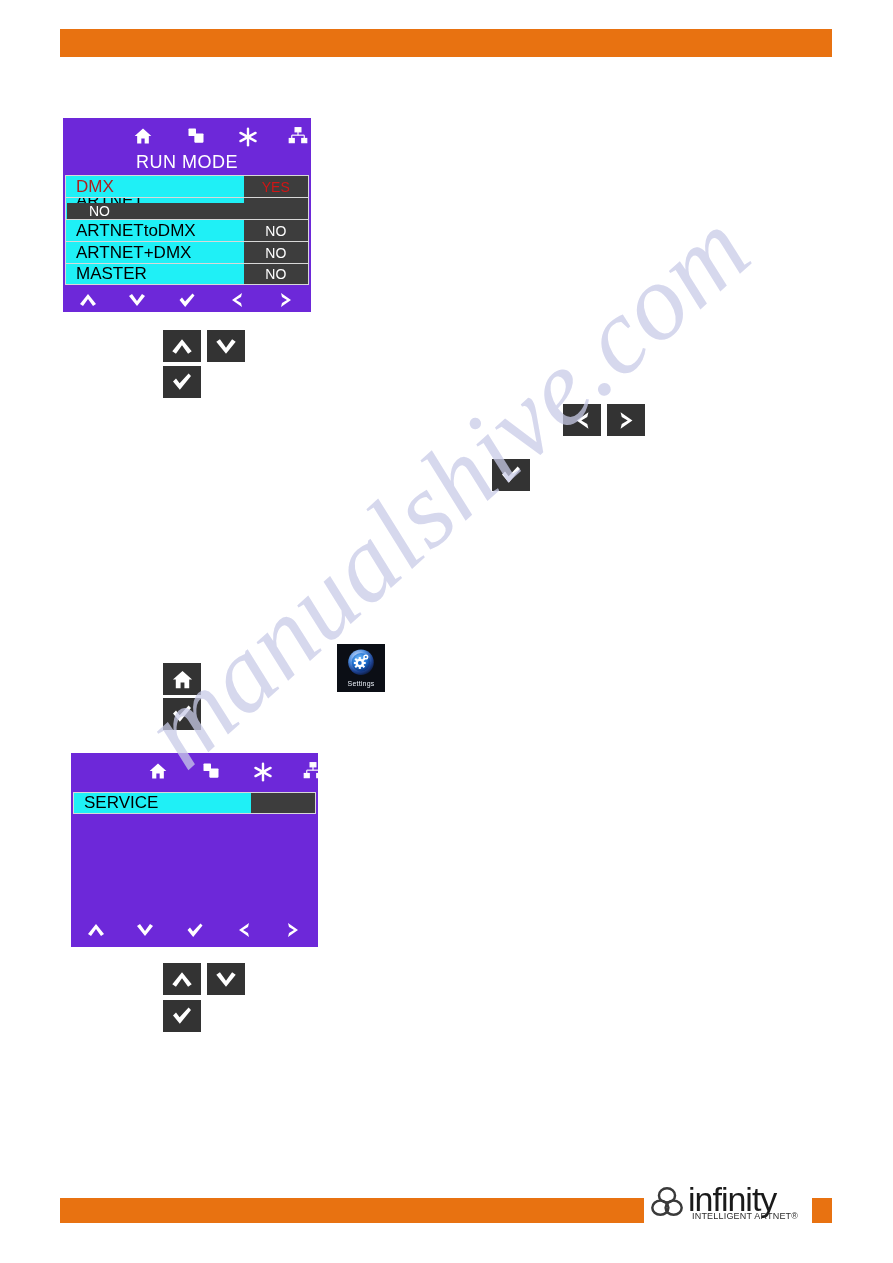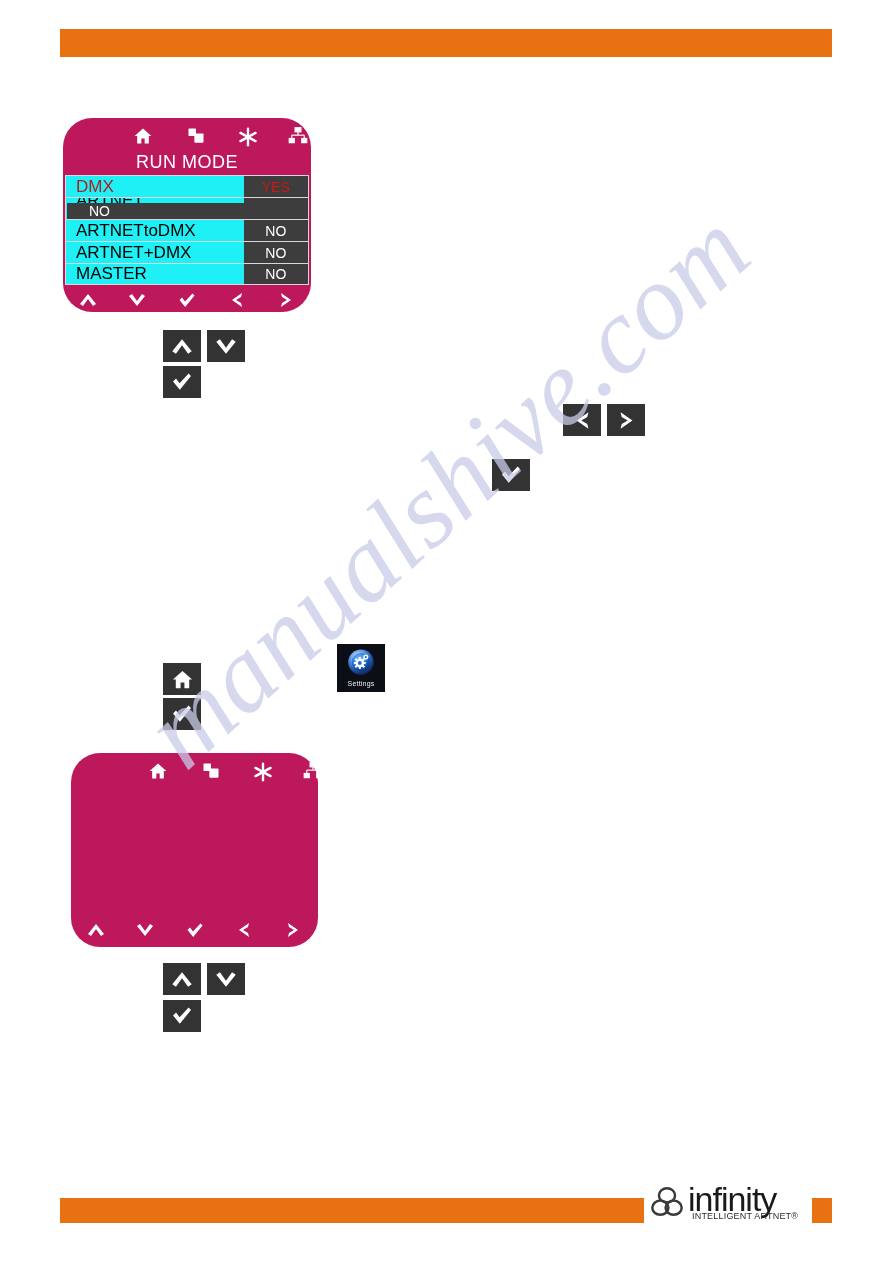--- a/index.html
+++ b/index.html
@@ -52,23 +52,22 @@
     width: 584px; height: 25px;
   }
   #footer-bar-right {
     left: 812px; top: 1198px;
     width: 20px; height: 25px;
   }
 
   
   .lcd {
     position: absolute;
-    background: #be185d;
+    background: #6d28d9;
     z-index: 3;
-    border-radius: 29px;
   }
   .lcd-iconbar {
     position: relative;
     height: 36px;
     display: flex;
     align-items: center;
   }
   .lcd-icon {
     position: absolute;
     color: #ffffff;
@@ -409,20 +408,24 @@
     <span class="lcd-icon" style="left:283px; top:6px; width:24px; height:24px;">
       <svg width="20" height="20" viewBox="0 0 24 24" fill="none" stroke="#fff" stroke-width="2.4" stroke-linecap="round">
         <path d="M19 13 A7.5 7.5 0 1 0 11 19.5"></path>
         <path d="M19 6 L19 13.5 L13 12" stroke-linejoin="round"></path>
       </svg>
     </span>
   </div>
 
 
   <div class="lcd-rows" style="margin-top:3px; padding:0 2px;">
+    <div class="lcd-row" style="height:22px;">
+      <div class="row-label" style="width:177px; font-size:17px;">SERVICE</div>
+      <div class="row-value" style="width:66px; font-size:14px;"></div>
+    </div>
   </div>
 
   <div class="lcd-navbar" style="height:22px; position:absolute; left:0; bottom:6px; width:247px;">
     <div class="lcd-nav-btn">
       <svg width="18" height="14" viewBox="0 0 18 14" fill="#fff">
           <path d="M9 1 L17 11 L14 13 L9 6 L4 13 L1 11 Z"></path>
         </svg>
     </div>
     <div class="lcd-nav-btn">
       <svg width="18" height="14" viewBox="0 0 18 14" fill="#fff">

